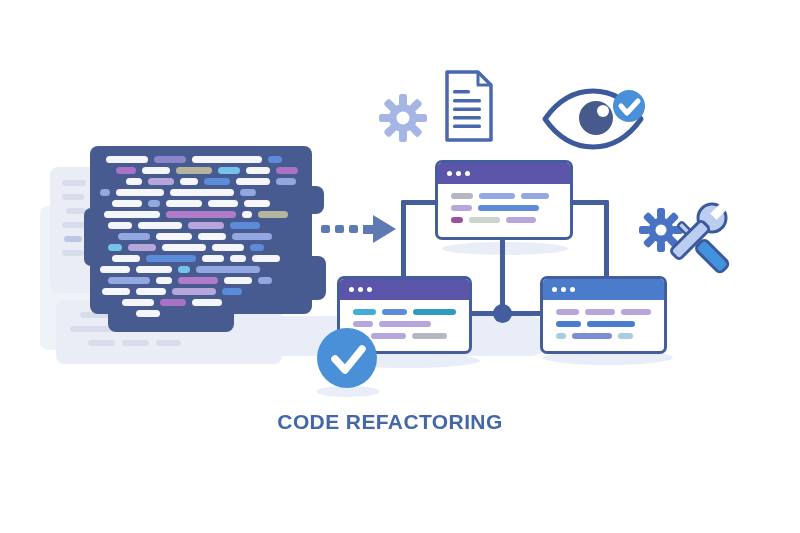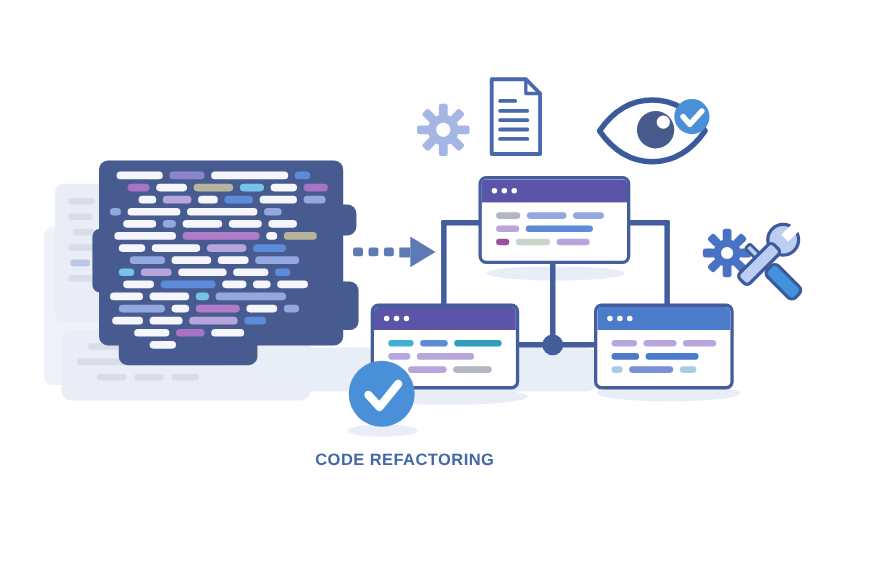--- a/index.html
+++ b/index.html
@@ -35,22 +35,22 @@
   .window{position:absolute;background:#fff;border:3px solid var(--window-border);border-radius:7px;box-sizing:border-box;overflow:hidden;}
   .titlebar{height:21px;display:flex;align-items:center;padding-left:9px;gap:4px;}
   .dot{width:5px;height:5px;border-radius:50%;background:#fff;flex:none;}
   .win-body{padding:9px 12px 0 13px;}
   .win-body .line-row{display:flex;gap:6px;height:6px;margin-bottom:6px;}
   .seg-sm{display:block;height:6px;border-radius:3px;flex:none;}
   
   .badge{position:absolute;border-radius:50%;background:var(--badge-blue);display:flex;align-items:center;justify-content:center;}
   
   .page-title{
-    position:absolute;left:368px;top:410px;transform:translateX(-50%);
-    font-size:15px;font-weight:bold;letter-spacing:.4px;color:var(--title-text);white-space:nowrap;
+    position:absolute;left:390px;top:410px;transform:translateX(-50%);
+    font-size:21px;font-weight:bold;letter-spacing:.4px;color:var(--title-text);white-space:nowrap;
   }
 </style>
 </head>
 <body>
 
 <div id="scene">
 
   <div class="ghost-panel gp2 abs" style="left:40px;top:206px;width:98px;height:144px;"></div>
   <div class="ghost-panel gp1 abs" style="left:50px;top:167px;width:112px;height:126px;"></div>
   <div class="ghost-lines" style="left:62px;top:180px;width:60px;">

